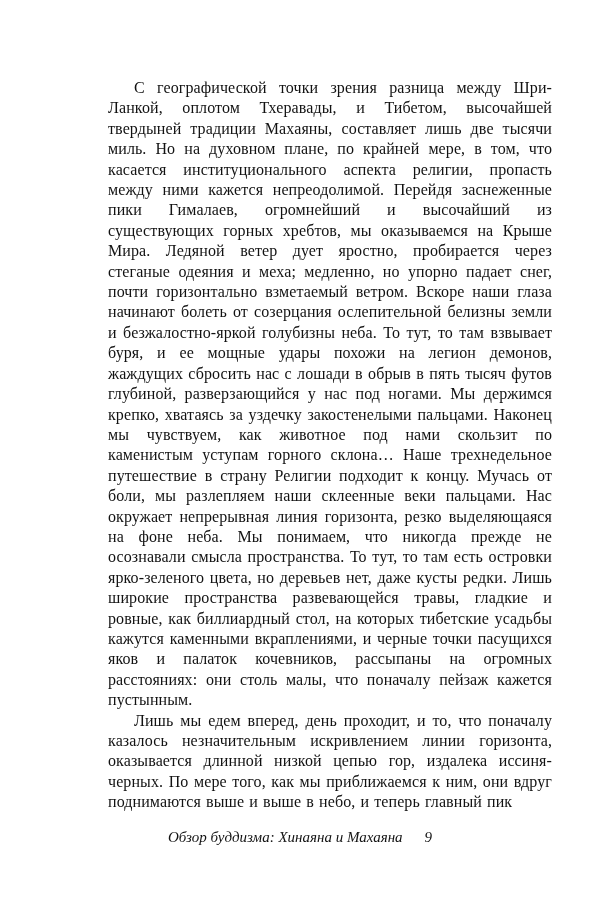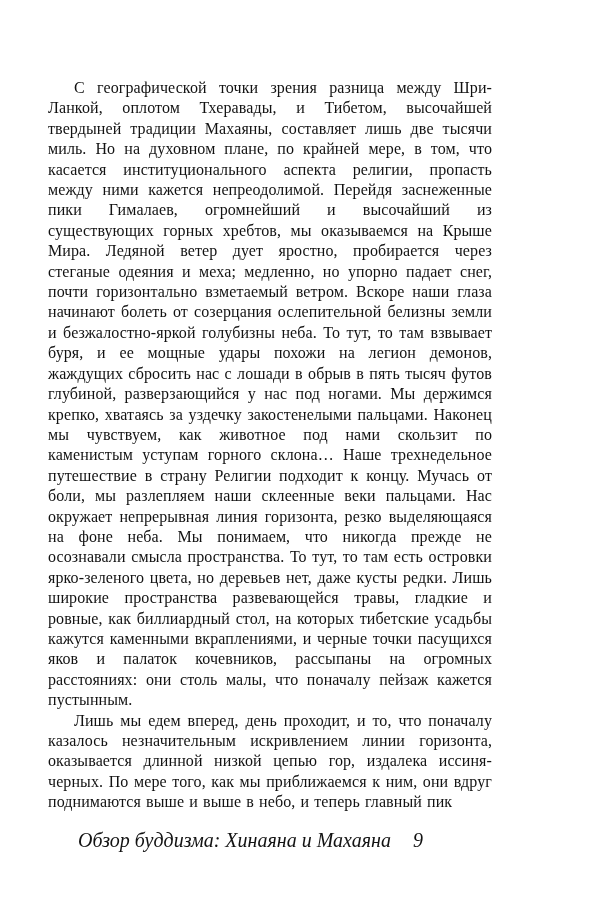--- a/index.html
+++ b/index.html
@@ -13,45 +13,45 @@
     font-family: "Liberation Serif", serif;
     color: #121212;
     overflow: hidden;
   }
   .page {
     position: relative;
     width: 600px;
     height: 720px;
     background: #ffffff;
     box-sizing: border-box;
-    padding: 78px 78px 0 48px;
+    padding: 78px 78px 0 108px;
   }
   .text-block {
     width: 444px;
   }
   .text-block p {
     margin: 0;
     padding: 0;
     font-size: 16px;
     line-height: 20.4px;
     text-align: justify;
     text-indent: 26px;
     word-spacing: 1px;
     letter-spacing: 0.1px;
   }
   .footer {
     position: absolute;
     left: 78px;
     right: 78px;
     top: 829px;
     display: flex;
-    justify-content: flex-start;
+    justify-content: center;
     align-items: baseline;
     font-style: italic;
-    font-size: 20px;
+    font-size: 15px;
     color: #121212;
   }
   .footer .running-title {
     white-space: nowrap;
   }
   .footer .page-number {
     margin-left: 22px;
   }
 </style>
 </head>

